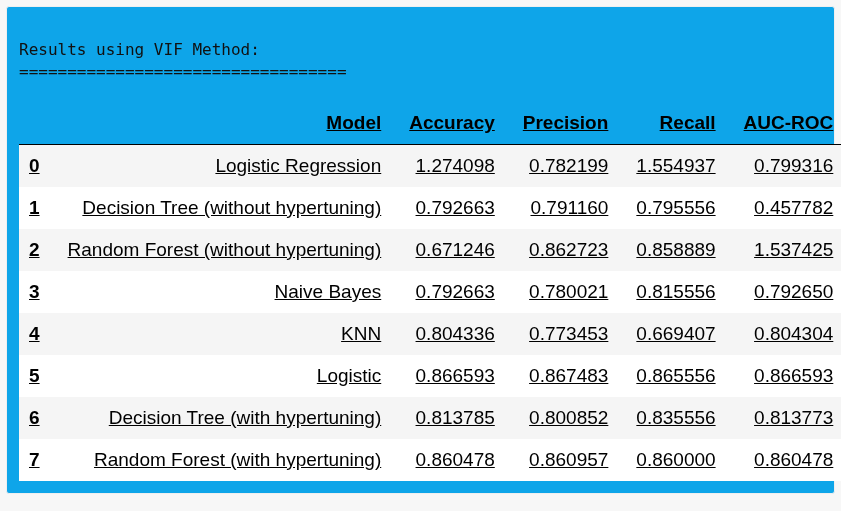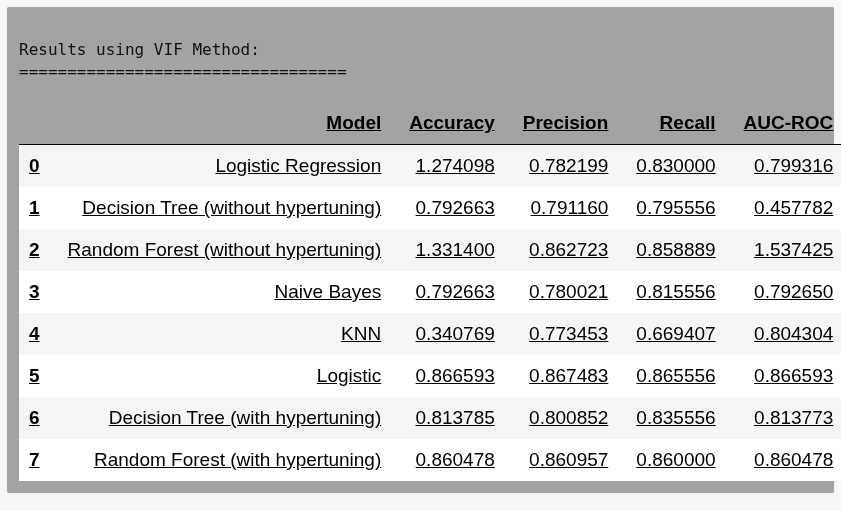--- a/index.html
+++ b/index.html
@@ -6,21 +6,21 @@
     body {
       width: 841px;
       height: 511px;
       background: #f7f7f7;
       font-family: Arial, Helvetica, sans-serif;
       font-size: 15px;
       color: #000;
       overflow: hidden;
     }
     .card {
-      background: #a3a3a3;
+      background: #0ea5e9;
       margin: 6px;
       padding: 0 12px 12px 12px;
       border-radius: 3px;
       border: 1px solid #efefef;
     }
     .bar {
       height: 2px;
     }
     .pre-text {
       font-family: "Menlo", "DejaVu Sans Mono", "Consolas", monospace;
@@ -85,51 +85,51 @@
         <th>Recall</th>
         <th>AUC-ROC</th>
       </tr>
     </thead>
     <tbody>
       <tr>
         <th>0</th>
         <td class="model-cell">Logistic Regression</td>
         <td>1.274098</td>
         <td>0.782199</td>
-        <td>0.830000</td>
+        <td>1.554937</td>
         <td>0.799316</td>
       </tr>
       <tr>
         <th>1</th>
         <td class="model-cell">Decision Tree (without hypertuning)</td>
         <td>0.792663</td>
         <td>0.791160</td>
         <td>0.795556</td>
         <td>0.457782</td>
       </tr>
       <tr>
         <th>2</th>
         <td class="model-cell">Random Forest (without hypertuning)</td>
-        <td>1.331400</td>
+        <td>0.671246</td>
         <td>0.862723</td>
         <td>0.858889</td>
         <td>1.537425</td>
       </tr>
       <tr>
         <th>3</th>
         <td class="model-cell">Naive Bayes</td>
         <td>0.792663</td>
         <td>0.780021</td>
         <td>0.815556</td>
         <td>0.792650</td>
       </tr>
       <tr>
         <th>4</th>
         <td class="model-cell">KNN</td>
-        <td>0.340769</td>
+        <td>0.804336</td>
         <td>0.773453</td>
         <td>0.669407</td>
         <td>0.804304</td>
       </tr>
       <tr>
         <th>5</th>
         <td class="model-cell">Logistic</td>
         <td>0.866593</td>
         <td>0.867483</td>
         <td>0.865556</td>

